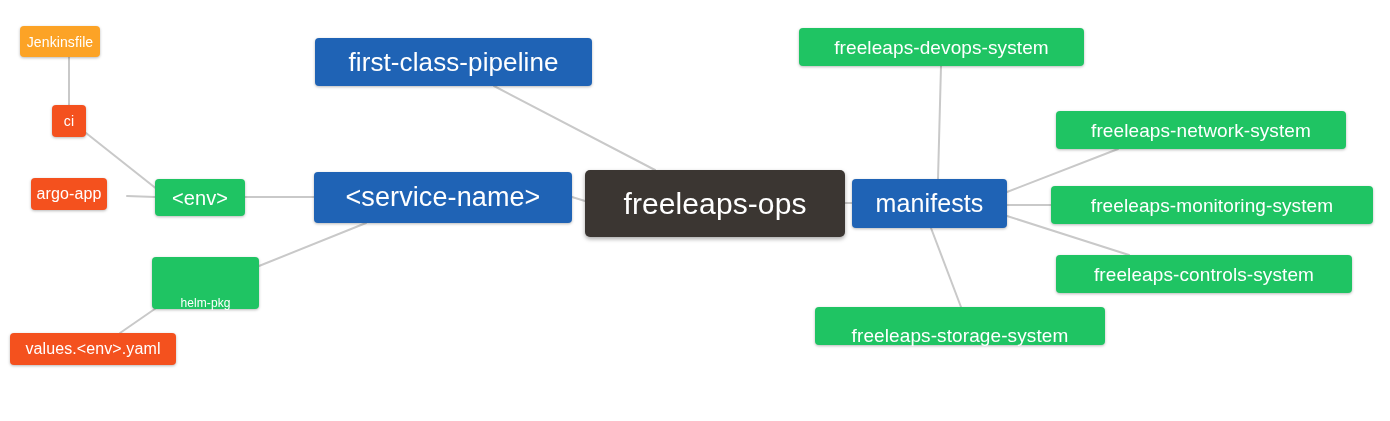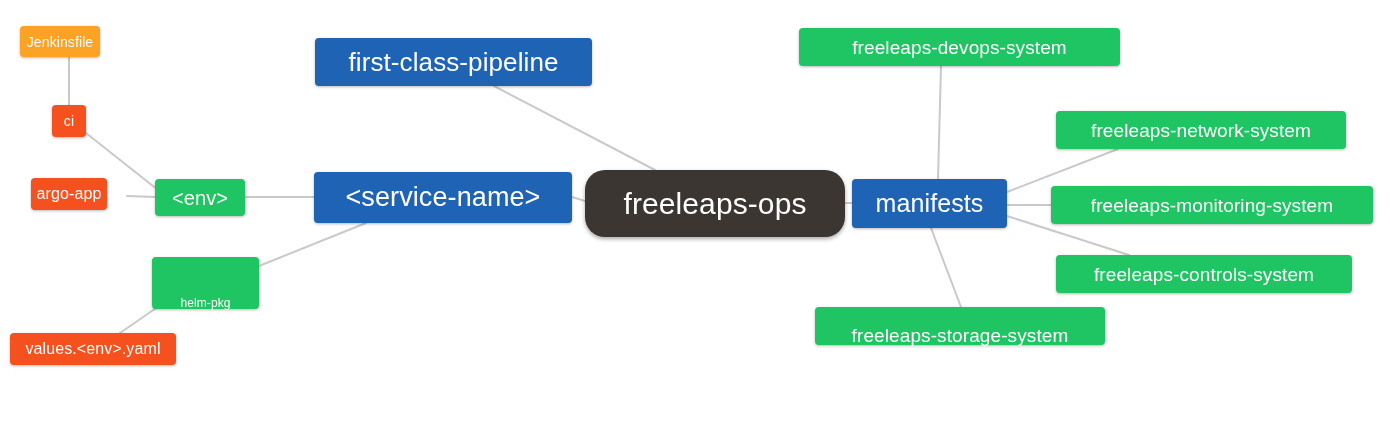--- a/index.html
+++ b/index.html
@@ -67,21 +67,21 @@
       <line x1="366" y1="223" x2="259" y2="266" stroke="#c9c9c9" stroke-width="2" stroke-linecap="round"></line>
       <line x1="175" y1="295" x2="120" y2="333" stroke="#c9c9c9" stroke-width="2" stroke-linecap="round"></line>
       <line x1="845" y1="203" x2="852" y2="203" stroke="#c9c9c9" stroke-width="2" stroke-linecap="round"></line>
       <line x1="938" y1="179" x2="941" y2="66" stroke="#c9c9c9" stroke-width="2" stroke-linecap="round"></line>
       <line x1="1007" y1="192" x2="1118" y2="149" stroke="#c9c9c9" stroke-width="2" stroke-linecap="round"></line>
       <line x1="1007" y1="205" x2="1051" y2="205" stroke="#c9c9c9" stroke-width="2" stroke-linecap="round"></line>
       <line x1="1007" y1="216" x2="1129" y2="255" stroke="#c9c9c9" stroke-width="2" stroke-linecap="round"></line>
       <line x1="931" y1="228" x2="961" y2="307" stroke="#c9c9c9" stroke-width="2" stroke-linecap="round"></line>
     </svg>
 
-  <div class="node root" style="left: 585px; top: 170px; width: 260px; height: 67px; font-size: 30px; border-radius: 20px;">
+  <div class="node root" style="left: 585px; top: 170px; width: 260px; height: 67px; font-size: 30px;">
     <span>freeleaps-ops</span>
   </div>
 
   <div class="node blue" style="left: 314px; top: 172px; width: 258px; height: 51px; font-size: 27px;">
     <span>&lt;service-name&gt;</span>
   </div>
 
   <div class="node blue" style="left: 315px; top: 38px; width: 277px; height: 48px; font-size: 26px;">
     <span>first-class-pipeline</span>
   </div>
@@ -107,21 +107,21 @@
   </div>
 
   <div class="node red" style="left: 10px; top: 333px; width: 166px; height: 32px; font-size: 16px;">
     <span>values.&lt;env&gt;.yaml</span>
   </div>
 
   <div class="node blue" style="left: 852px; top: 179px; width: 155px; height: 49px; font-size: 25px;">
     <span>manifests</span>
   </div>
 
-  <div class="node green" style="left: 799px; top: 28px; width: 321px; height: 38px; font-size: 19px;">
+  <div class="node green" style="left: 799px; top: 28px; width: 285px; height: 38px; font-size: 19px;">
     <span>freeleaps-devops-system</span>
   </div>
 
   <div class="node green" style="left: 1056px; top: 111px; width: 290px; height: 38px; font-size: 19px;">
     <span>freeleaps-network-system</span>
   </div>
 
   <div class="node green" style="left: 1051px; top: 186px; width: 322px; height: 38px; font-size: 19px;">
     <span>freeleaps-monitoring-system</span>
   </div>

